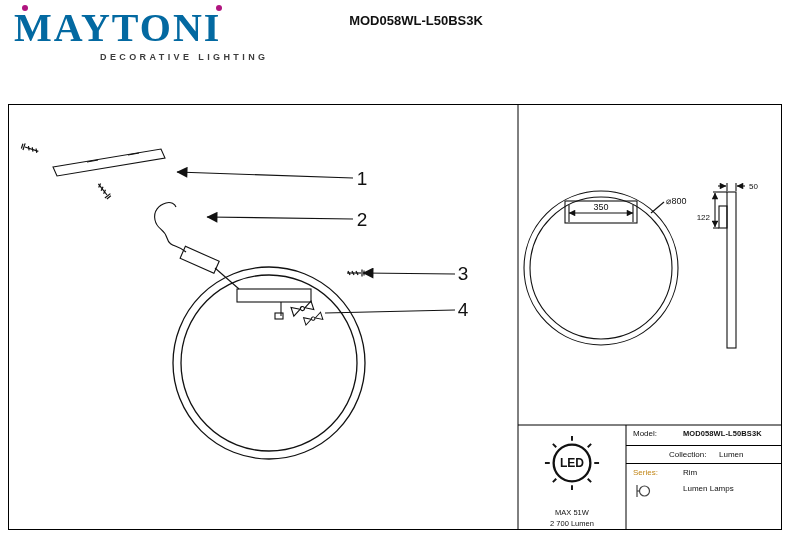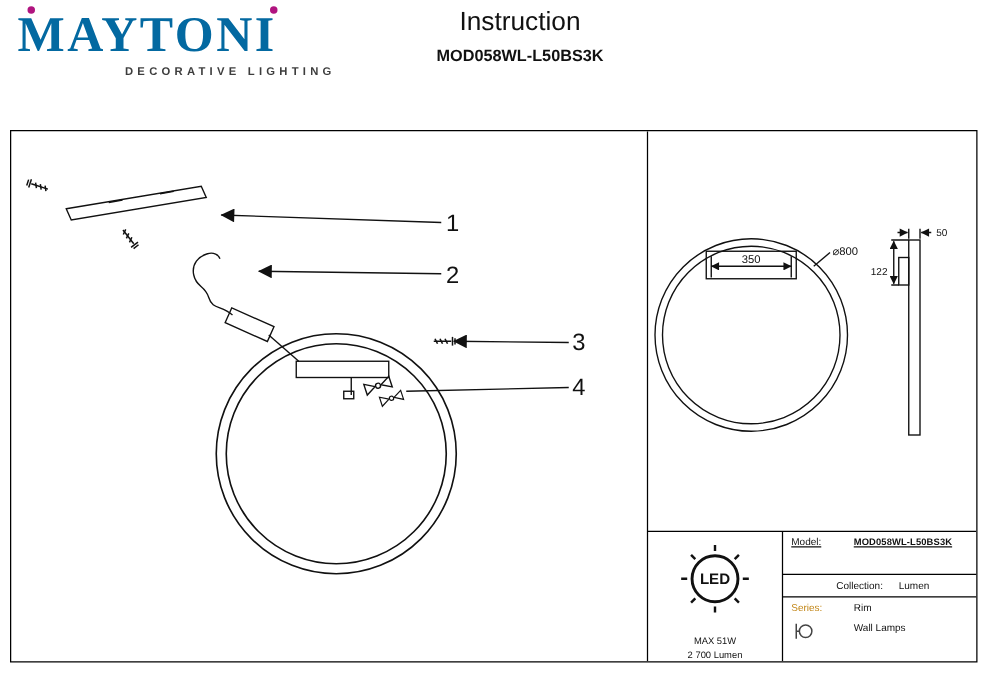--- a/index.html
+++ b/index.html
@@ -51,21 +51,21 @@
 
   
   .info-cell {
     position:absolute; left:617px; top:320px; width:155px; height:104px;
     font-size:8px; color:#111;
   }
   .info-row { display:flex; align-items:flex-start; padding:4px 6px 3px 7px; }
   .info-row.ruled { border-bottom:1px solid #000; }
   .info-lbl { width:50px; flex:none; }
   .info-val { flex:1; }
-  .row-model { height:35px;text-decoration:underline; }
+  .row-model { height:21px; }
   .row-collection { height:18px;padding-left:43px; }
   .row-series { height:16px; padding-bottom:1px; }
   .series-lbl { color:#c28617; }
   .val-bold { font-weight:700; font-size:7.5px; letter-spacing:0.1px; }
   .lamp-icon-wrap { width:50px; flex:none; padding-left:2px; }
 </style>
 </head>
 <body>
 
 <div class="sheet">
@@ -73,21 +73,20 @@
   <div class="brand">
     <div class="brand-word">
       <span>MAYTONI</span>
       <span class="brand-dot dot-m"></span>
       <span class="brand-dot dot-i"></span>
     </div>
     <div class="brand-sub">DECORATIVE LIGHTING</div>
   </div>
 
   <div class="title-block">
-    <div class="title">Instruction</div>
     <div class="model-no">MOD058WL-L50BS3K</div>
   </div>
 
   <div class="main-box">
 
     <svg class="drawing" width="772" height="424" viewBox="0 0 772 424">
       <defs>
         <marker id="ah" viewBox="0 0 10 10" refX="9.5" refY="5" markerWidth="14" markerHeight="10" orient="auto-start-reverse">
           <path d="M0,0 L10,5 L0,10 z" fill="#111"></path>
         </marker>
@@ -231,18 +230,18 @@
       <div class="info-row">
         <span class="lamp-icon-wrap">
           <svg width="16" height="14" viewBox="0 0 16 14">
             <g stroke="#444" stroke-width="1.2" fill="none">
               <line x1="2" y1="1" x2="2" y2="13"></line>
               <circle cx="9.5" cy="7" r="5"></circle>
               <line x1="2" y1="7" x2="4.5" y2="7"></line>
             </g>
           </svg>
         </span>
-        <span class="info-val">Wall Lamps</span>
+        <span class="info-val">Lumen Lamps</span>
       </div>
     </div>
 
   </div>
 </div>
 
 </body></html>

